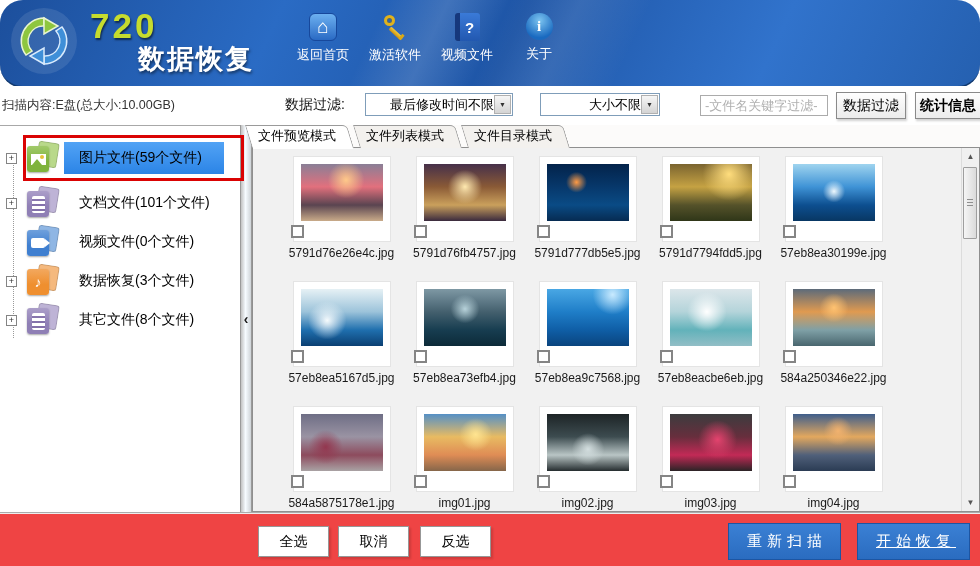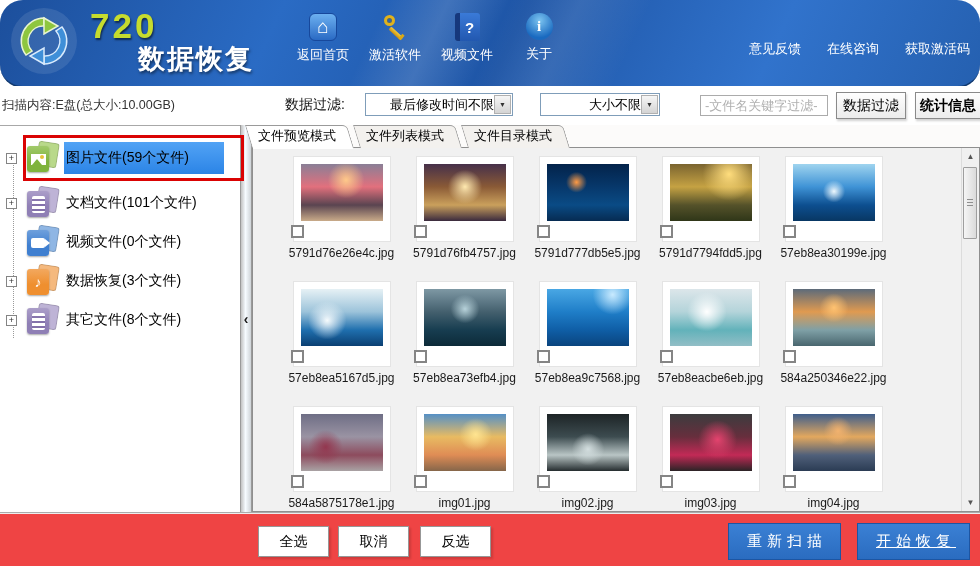--- a/index.html
+++ b/index.html
@@ -92,21 +92,21 @@
     border-radius:50%; background:#e8c23a; }
   .g-doc { width:13px; height:17px; display:block;
     background:repeating-linear-gradient(180deg,#fff 0 3px,rgba(120,100,160,.55) 3px 5px);
     border-radius:2px; }
   .g-cam { width:14px; height:10px; background:#fff; border-radius:2px;
     position:relative; display:block; }
   .g-cam::after { content:''; position:absolute; right:-5px; top:1px;
     border-top:4px solid transparent; border-bottom:4px solid transparent;
     border-left:5px solid #fff; }
   .label-wrap { flex:1; height:32px; display:flex; align-items:center;
-    padding-left:2px; margin-right:16px; }
+    padding-left:15px; margin-right:16px; }
   .tree-item.selected .label-wrap { background:linear-gradient(180deg,#52a3f5,#2b84e6); }
   .tree-label { font-size:14px; color:#000; white-space:nowrap; }
   .red-box { position:absolute; left:23px; right:-4px; top:-4px; bottom:-4px;
     border:3px solid #da0303; pointer-events:none; display:none; z-index:2; }
   .tree-item.selected .red-box { display:block; }
 
   
   .splitter { position:absolute; left:240px; width:12px; top:125px; bottom:54px;
     background:linear-gradient(90deg,#c2c2c2,#f6fbff 45%,#cfd4d8);
     border-left:1px solid #9a9a9a; border-right:1px solid #9a9a9a;
@@ -201,25 +201,20 @@
   </div>
         <div class="tool">
     <span class="tool-icon help-icon">?</span>
     <span class="tool-label">视频文件</span>
   </div>
         <div class="tool">
     <span class="tool-icon info-icon">i</span>
     <span class="tool-label">关于</span>
   </div>
       </div>
-    <div class="hdr-links" id="hdr-links">
-        <span class="hdr-link">意见反馈</span>
-        <span class="hdr-link">在线咨询</span>
-        <span class="hdr-link">获取激活码</span>
-      </div>
   </div>
 
   <div class="filter-row">
     <div class="scan-info">扫描内容:E盘(总大小:10.00GB)</div>
     <div class="filter-label">数据过滤:</div>
     <div class="combo combo-time">
       <span>最后修改时间不限</span>
       <span class="arrow-btn">▼</span>
     </div>
     <div class="combo combo-size">

